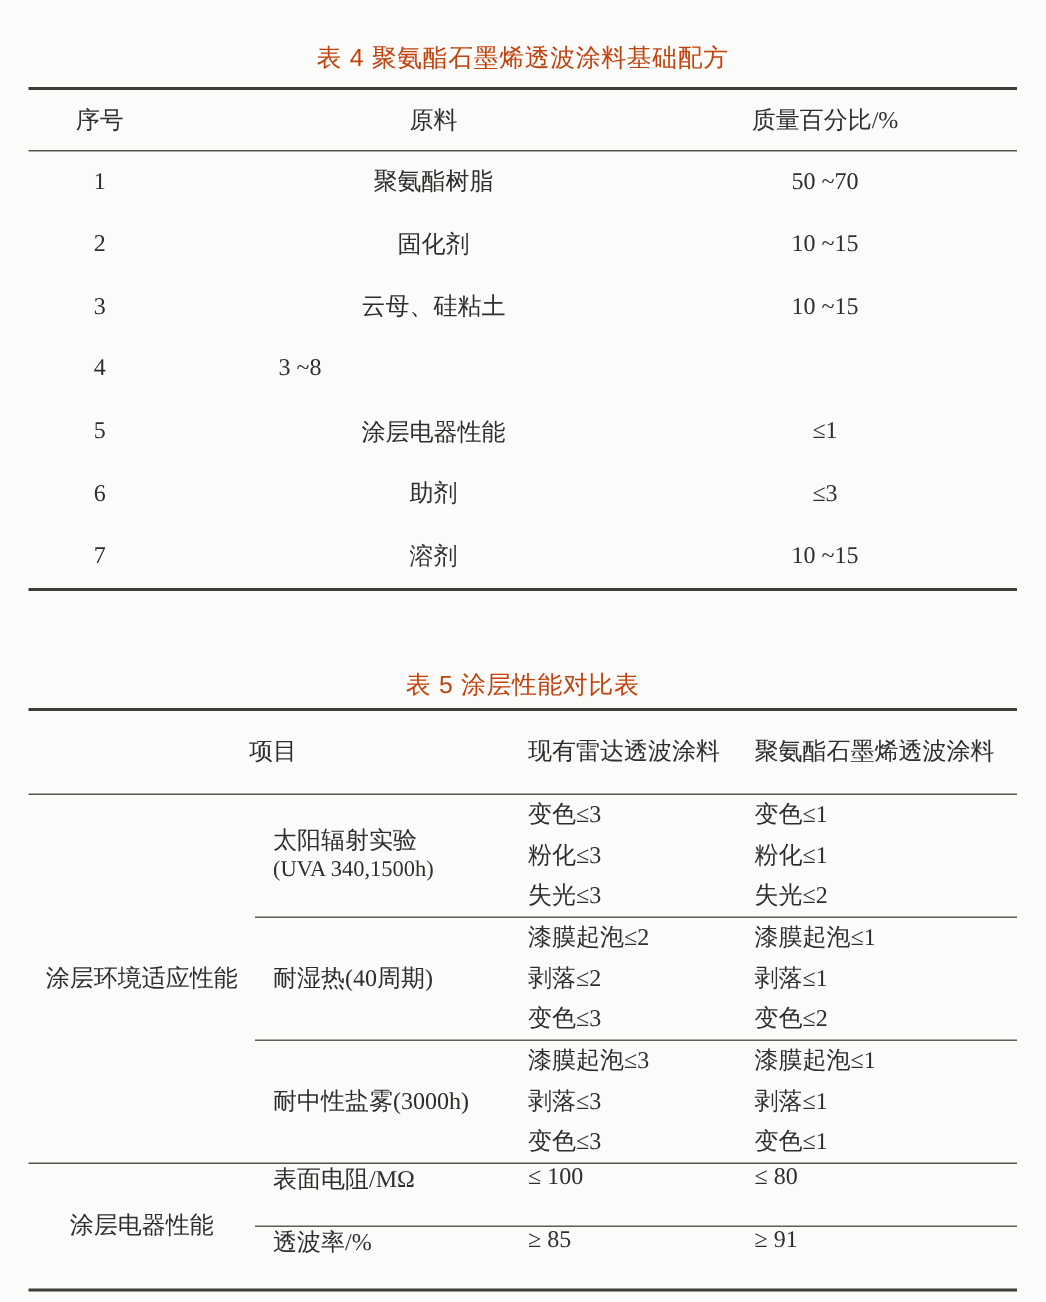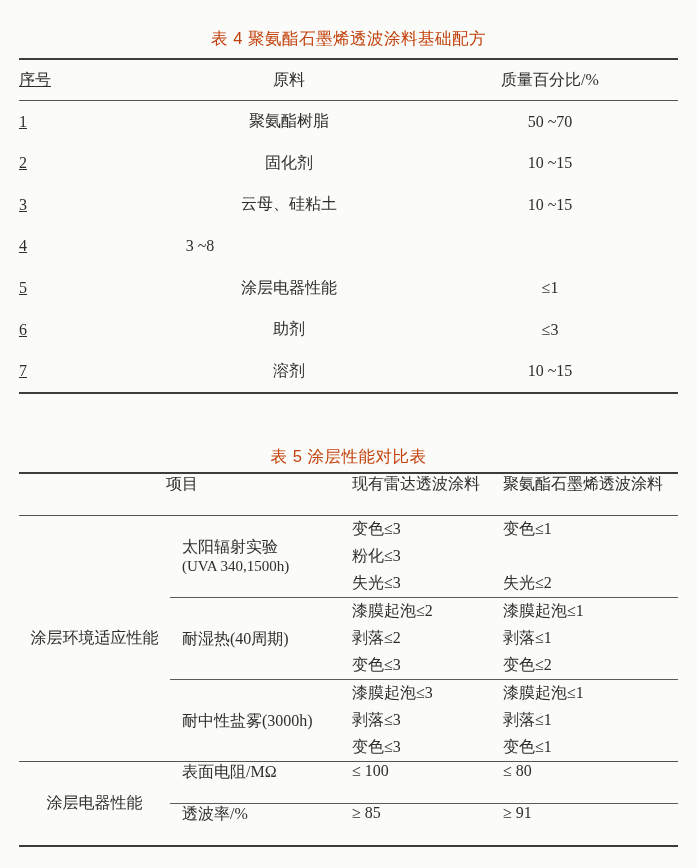--- a/index.html
+++ b/index.html
@@ -40,36 +40,37 @@
     display: flex;
     align-items: center;
     height: 41px;
     border-bottom: 1px solid #54544e;
   }
   .t4 .row {
     display: flex;
     align-items: center;
     height: 41.57px;
   }
-  .t4 .c-no  { width: 95px;  text-align: left; text-decoration: underline; }
+  .t4 .c-no  { width: 95px;  text-align: center; }
   .t4 .c-mat { width: 350px; text-align: center; }
   .t4 .c-pct { width: 172px; text-align: center; }
 
   
   .t5 {
     position: absolute;
     left: 19px;
     top: 472px;
     width: 659px;
     border-top: 2px solid #3d3d39;
     border-bottom: 2px solid #3d3d39;
   }
   .t5 .hrow {
     display: flex;
-    height: 42px;
+    align-items: center;
+    height: 56px;
     border-bottom: 1px solid #54544e;
   }
   .t5 .h-item  { width: 326px; text-align: center; }
   .t5 .h-exist { width: 145px; padding-left: 7px; }
   .t5 .h-pu    { width: 188px; padding-left: 13px; }
 
   .t5 .section { display: flex; }
   .t5 .env { border-bottom: 1px solid #54544e; }
   .t5 .glabel {
     width: 151px;
@@ -167,20 +168,21 @@
             <span class="line1">太阳辐射实验</span>
             <span class="line2">(UVA 340,1500h)</span>
           </div>
           <div class="vals">
             <div class="subrow">
               <div class="v-exist">变色≤3</div>
               <div class="v-pu">变色≤1</div>
             </div>
             <div class="subrow">
               <div class="v-exist">粉化≤3</div>
+              <div class="v-pu">粉化≤1</div>
             </div>
             <div class="subrow">
               <div class="v-exist">失光≤3</div>
               <div class="v-pu">失光≤2</div>
             </div>
           </div>
         </div>
 
         <div class="group">
           <div class="test">

